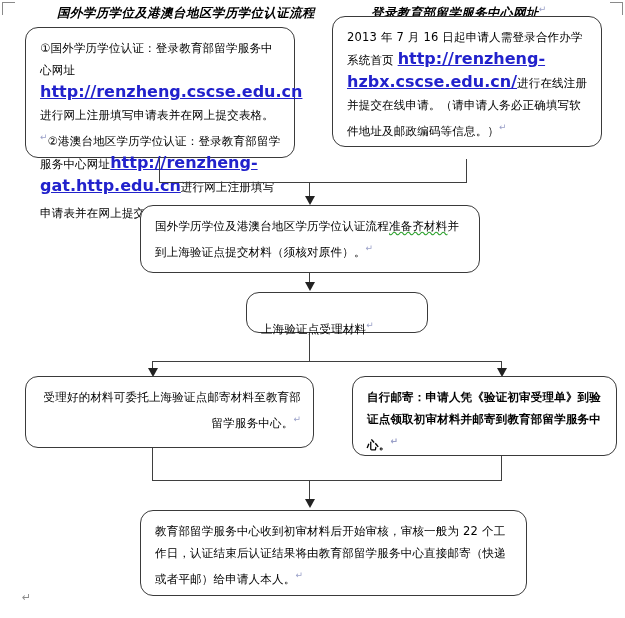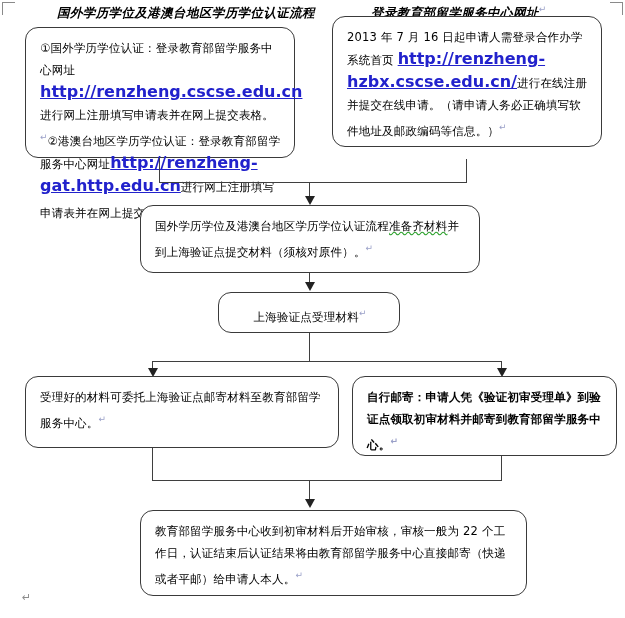--- a/index.html
+++ b/index.html
@@ -68,22 +68,22 @@
     border-radius: 13px;
     background: #ffffff;
     color: #000000;
     font-size: 11.5px;
     line-height: 22px;
     padding: 9px 12px 6px 14px;
     text-align: left;
     letter-spacing: 0.2px;
   }
   .fbox.centered {
-    text-align: center;
-    padding-top: 9px;
+    padding-top: 21px;
+    margin-left: 28px;
   }
   .fbox .pmark {
     color: #9aa0c8;
     font-size: 9px;
     vertical-align: super;
     letter-spacing: 0;
   }
   a.url {
     color: #2222cc;
     text-decoration: underline;
@@ -94,21 +94,21 @@
   .squiggle {
     text-decoration: underline wavy #2aa02a;
     text-decoration-skip-ink: none;
   }
 
   
   #box-overseas   { left: 25px;  top: 27px;  width: 270px; height: 131px; }
   #box-cooperate  { left: 332px; top: 16px;  width: 270px; height: 131px; }
   #box-prepare    { left: 140px; top: 205px; width: 340px; height: 68px;  }
   #box-accept     { left: 218px; top: 292px; width: 182px; height: 41px;  }
-  #box-entrust    { left: 25px;  top: 376px; width: 314px; height: 72px;  }
+  #box-entrust    { left: 25px;  top: 376px; width: 289px; height: 72px; text-align: right;  }
   #box-selfmail   { left: 352px; top: 376px; width: 265px; height: 80px; font-weight: bold;  }
   #box-review     { left: 140px; top: 510px; width: 387px; height: 86px;  }
 
   
   .ln {
     position: absolute;
     background: #3f3f3f;
   }
   .ln-v { width: 1px; }
   .ln-h { height: 1px; }

